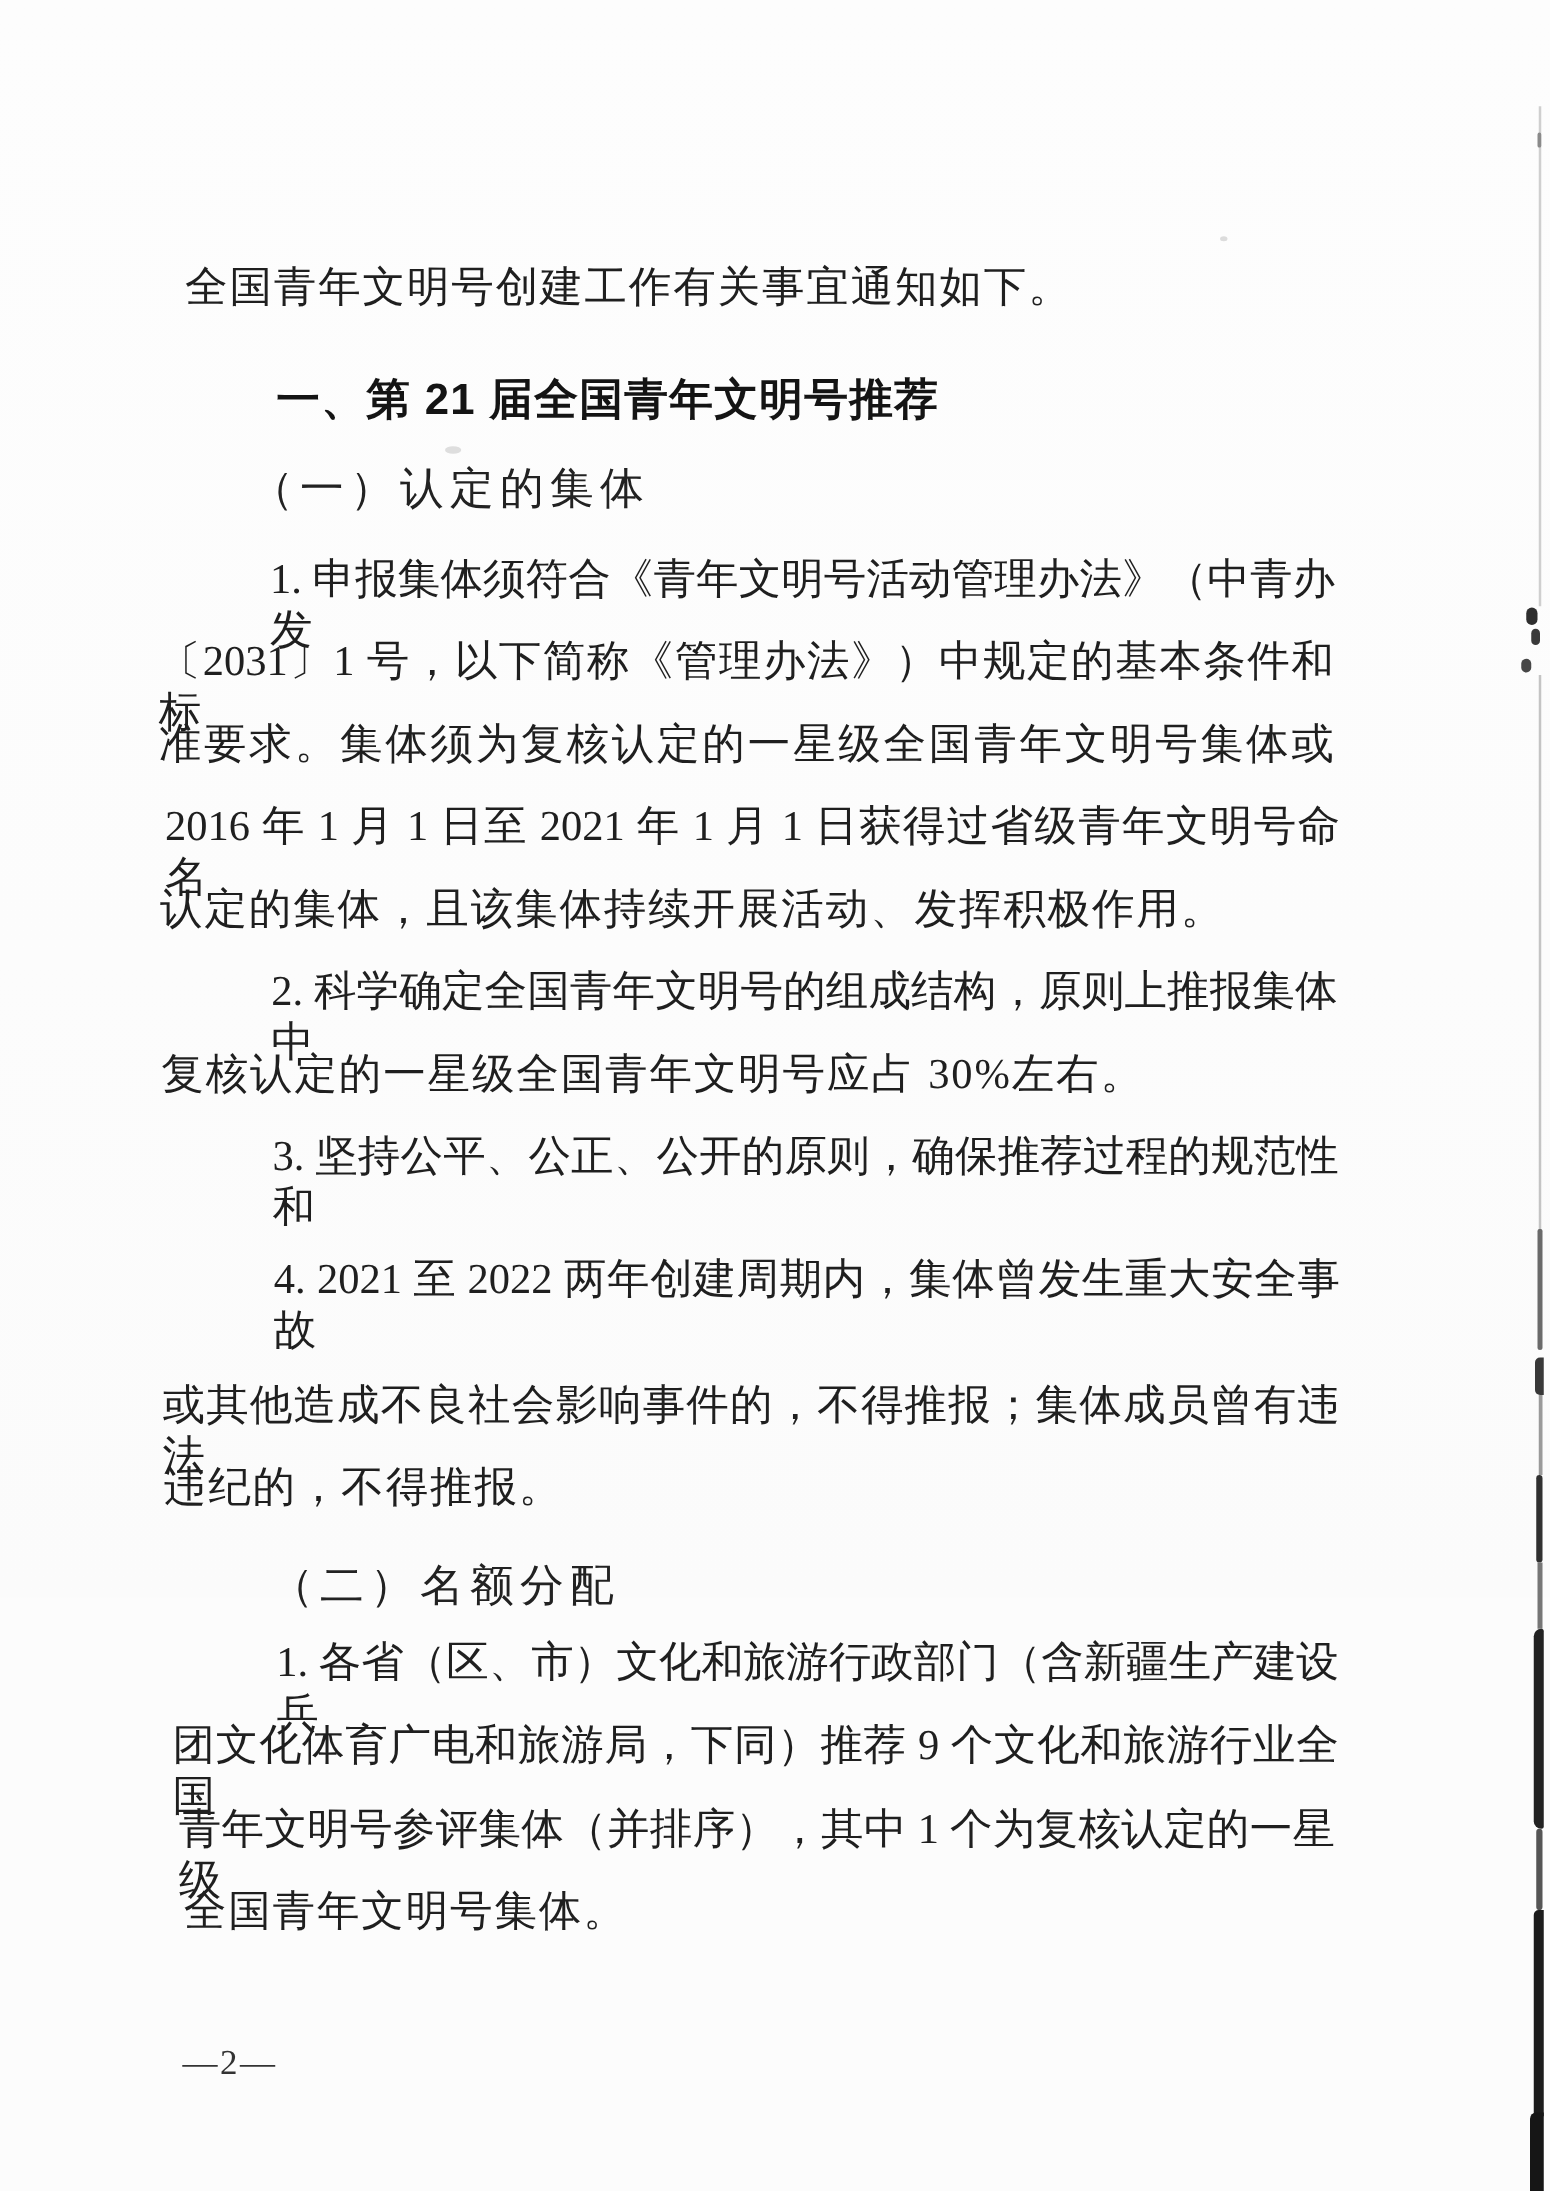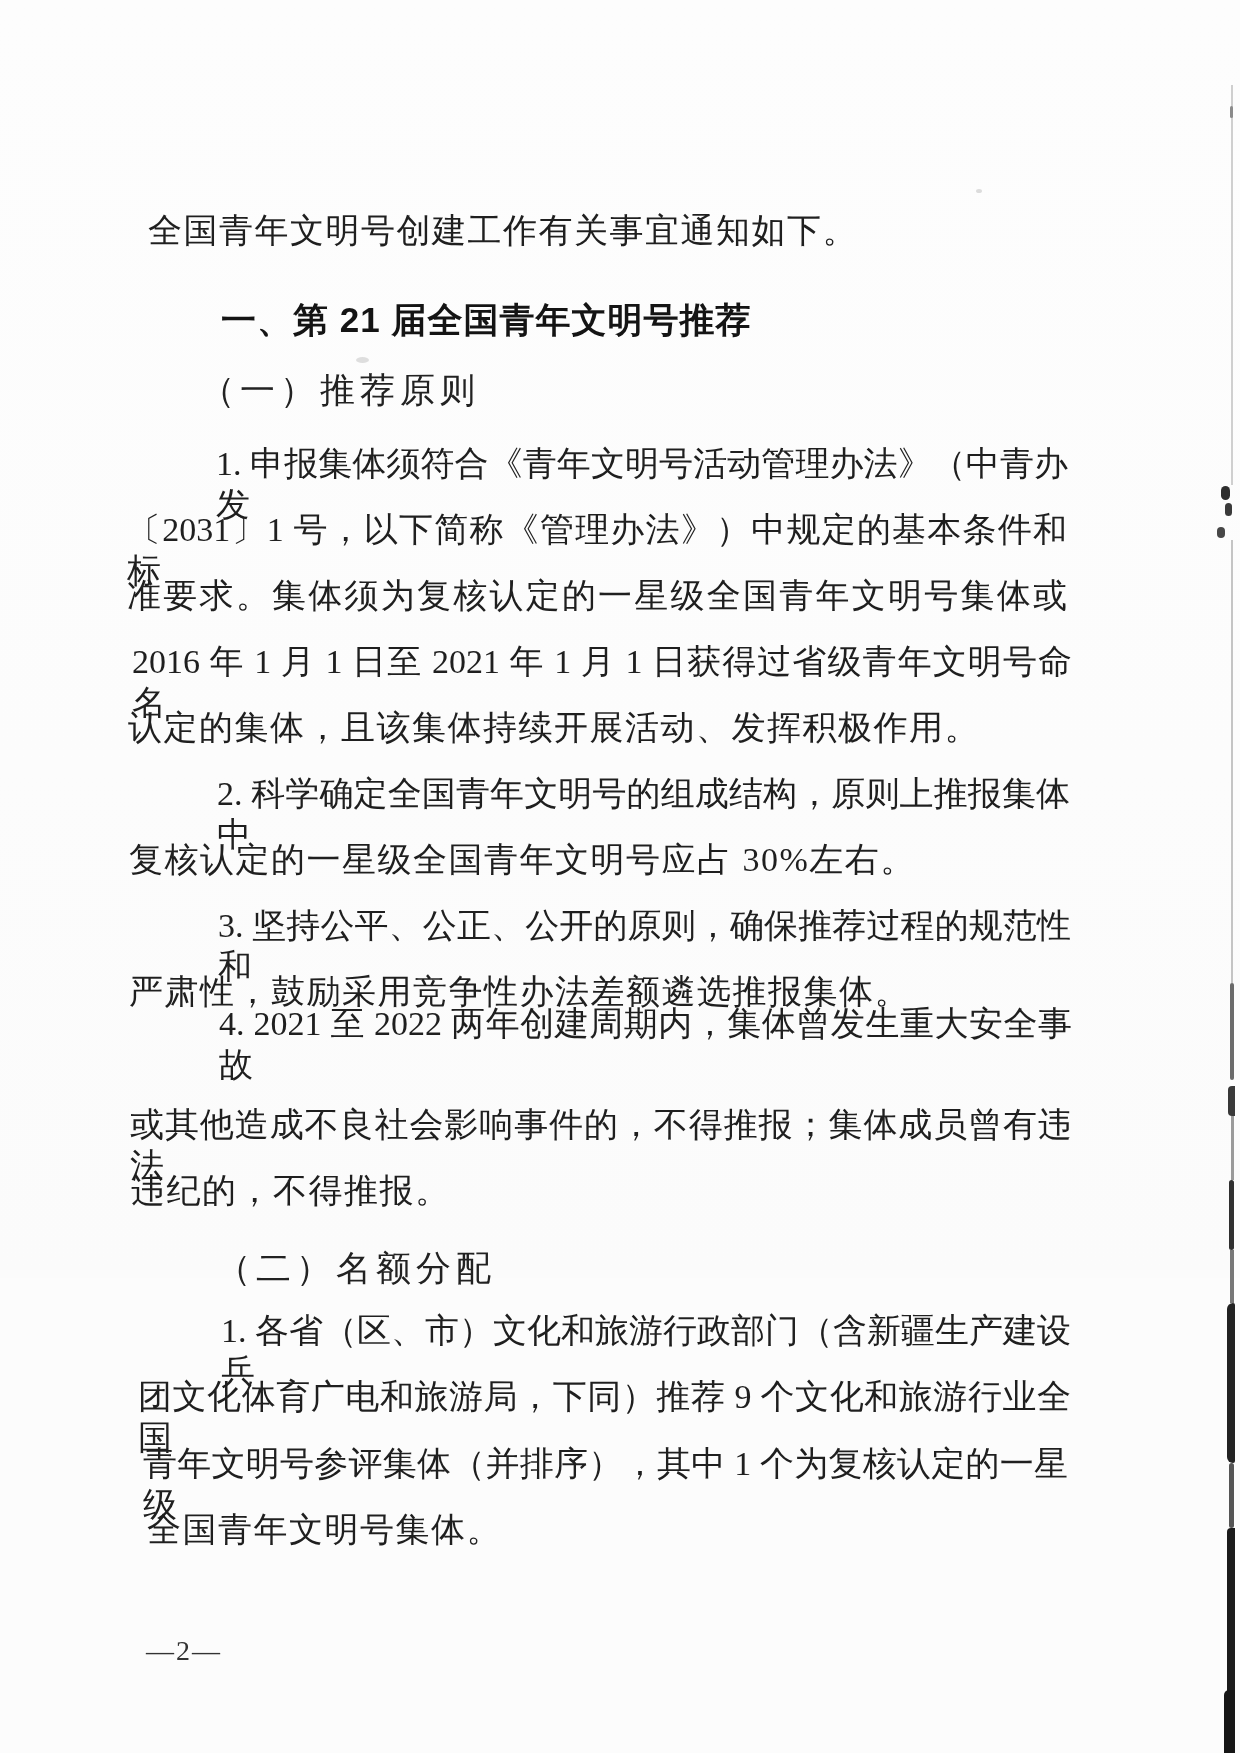--- a/index.html
+++ b/index.html
@@ -52,33 +52,32 @@
 </style>
 </head>
 <body>
 
 <div class="page">
 
   <div class="line" style="left:148px; top:211px;">全国青年文明号创建工作有关事宜通知如下。</div>
 
   <div class="line head" style="left:221px; top:299px;">一、第 21 届全国青年文明号推荐</div>
 
-  <div class="line kai" style="left:200px; top:370px;">（一）推荐原则</div>
+  <div class="line kai" style="left:200px; top:370px;">（一）认定的集体</div>
 
   <div class="line just" style="left:216px; top:444px; width:852px;">1. 申报集体须符合《青年文明号活动管理办法》（中青办发</div>
   <div class="line just" style="left:127px; top:510px; width:940px;">〔2031〕1 号，以下简称《管理办法》）中规定的基本条件和标</div>
   <div class="line just" style="left:127px; top:576px; width:940px;">准要求。集体须为复核认定的一星级全国青年文明号集体或</div>
   <div class="line just" style="left:132px; top:642px; width:940px;">2016 年 1 月 1 日至 2021 年 1 月 1 日获得过省级青年文明号命名</div>
   <div class="line" style="left:128px; top:708px;">认定的集体，且该集体持续开展活动、发挥积极作用。</div>
 
   <div class="line just" style="left:217px; top:774px; width:853px;">2. 科学确定全国青年文明号的组成结构，原则上推报集体中</div>
   <div class="line" style="left:129px; top:840px;">复核认定的一星级全国青年文明号应占 30%左右。</div>
 
   <div class="line just" style="left:218px; top:906px; width:853px;">3. 坚持公平、公正、公开的原则，确保推荐过程的规范性和</div>
-  <div class="line" style="left:129px; top:972px;">严肃性，鼓励采用竞争性办法差额遴选推报集体。</div>
 
   <div class="line just" style="left:219px; top:1004px; width:853px;">4. 2021 至 2022 两年创建周期内，集体曾发生重大安全事故</div>
   <div class="line just" style="left:130px; top:1105px; width:942px;">或其他造成不良社会影响事件的，不得推报；集体成员曾有违法</div>
   <div class="line" style="left:131px; top:1171px;">违纪的，不得推报。</div>
 
   <div class="line kai" style="left:216px; top:1248px;">（二）名额分配</div>
 
   <div class="line just" style="left:221px; top:1311px; width:850px;">1. 各省（区、市）文化和旅游行政部门（含新疆生产建设兵</div>
   <div class="line just" style="left:138px; top:1377px; width:933px;">团文化体育广电和旅游局，下同）推荐 9 个文化和旅游行业全国</div>
   <div class="line just" style="left:143px; top:1444px; width:925px;">青年文明号参评集体（并排序），其中 1 个为复核认定的一星级</div>

